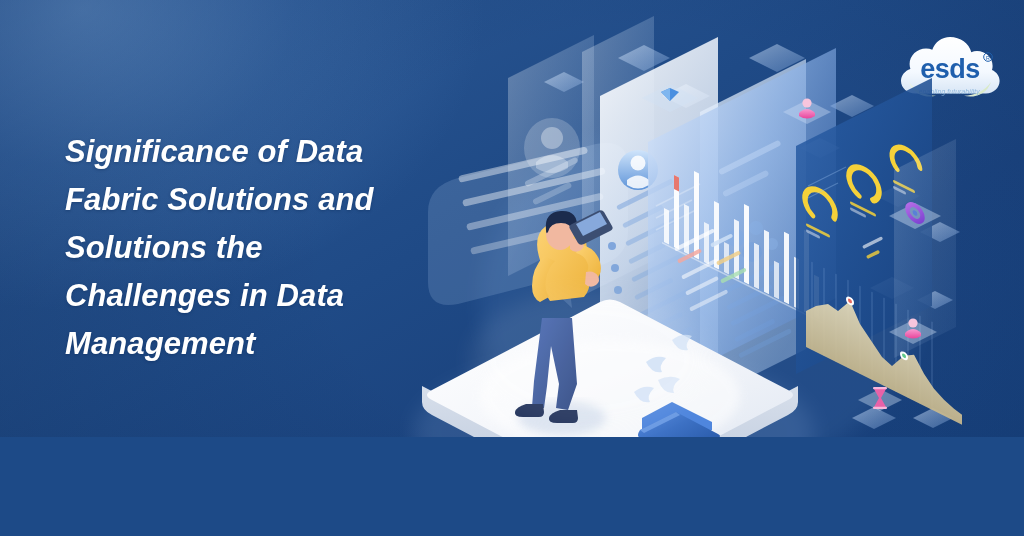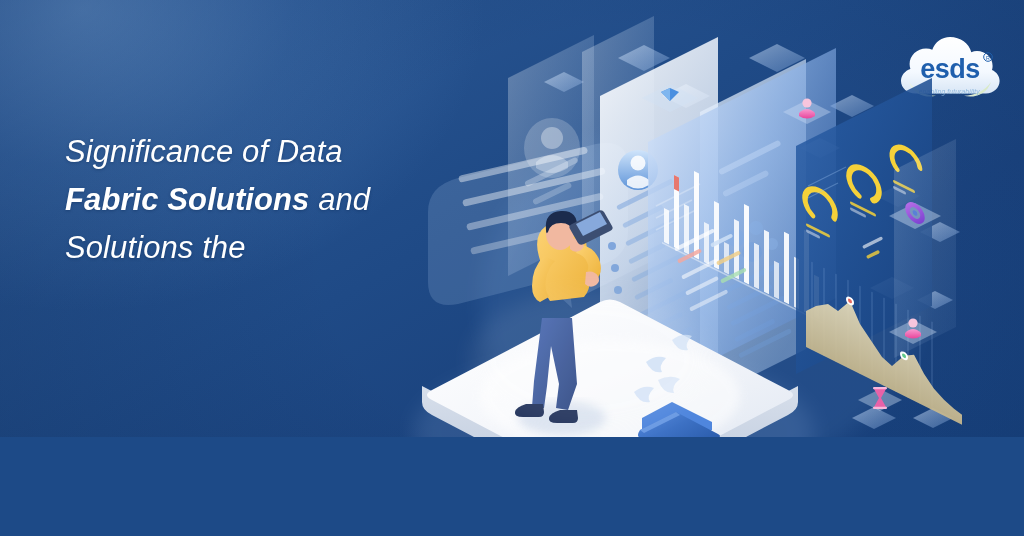--- a/index.html
+++ b/index.html
@@ -35,21 +35,21 @@
     position:absolute; left:65px; top:128px; width:420px;
     color:#ffffff;
     font-size:31px;
     line-height:48px;
     font-style:italic;
     letter-spacing:0.1px;
     text-shadow:0 1px 3px rgba(10,35,75,0.35);
   }
   .headline .ln { display:block; white-space:nowrap; }
   .headline b { font-weight:700; }
-  .headline .lt { font-weight:400; }
+  .headline .lt { font-weight:700; }
 
   
   .illo { position:absolute; left:400px; top:0; width:624px; height:536px; }
   .illo svg { display:block; width:624px; height:536px; }
 </style>
 </head>
 <body>
 
 <div id="banner">
 
@@ -92,20 +92,26 @@
 
   <h1 class="headline">
     <span class="ln">
       <span class="lt">Significance of Data</span>
     </span>
     <span class="ln">
       <b>Fabric Solutions</b><span class="lt"> and</span>
     </span>
     <span class="ln">
       <span class="lt">Solutions the</span>
+    </span>
+    <span class="ln">
+      <span class="lt">Challenges in </span><b>Data</b>
+    </span>
+    <span class="ln">
+      <b>Management</b>
     </span>
   </h1>
 
   <div class="illo">
     <svg viewBox="0 0 624 536" xmlns="http://www.w3.org/2000/svg">
       <defs>
         <linearGradient id="pnlA" x1="0" y1="0" x2="1" y2="1">
           <stop offset="0%" stop-color="#ffffff" stop-opacity="0.30"></stop>
           <stop offset="100%" stop-color="#9dc2ef" stop-opacity="0.12"></stop>
         </linearGradient>

